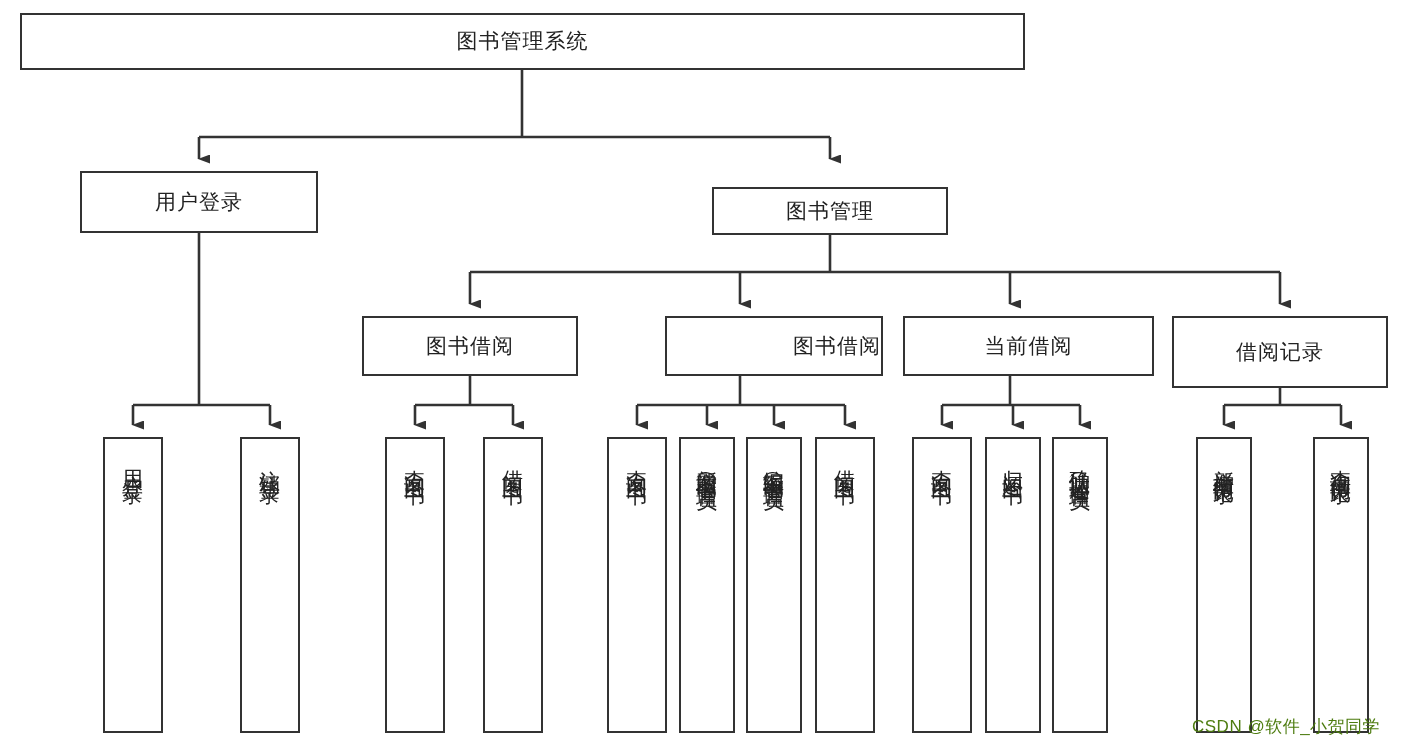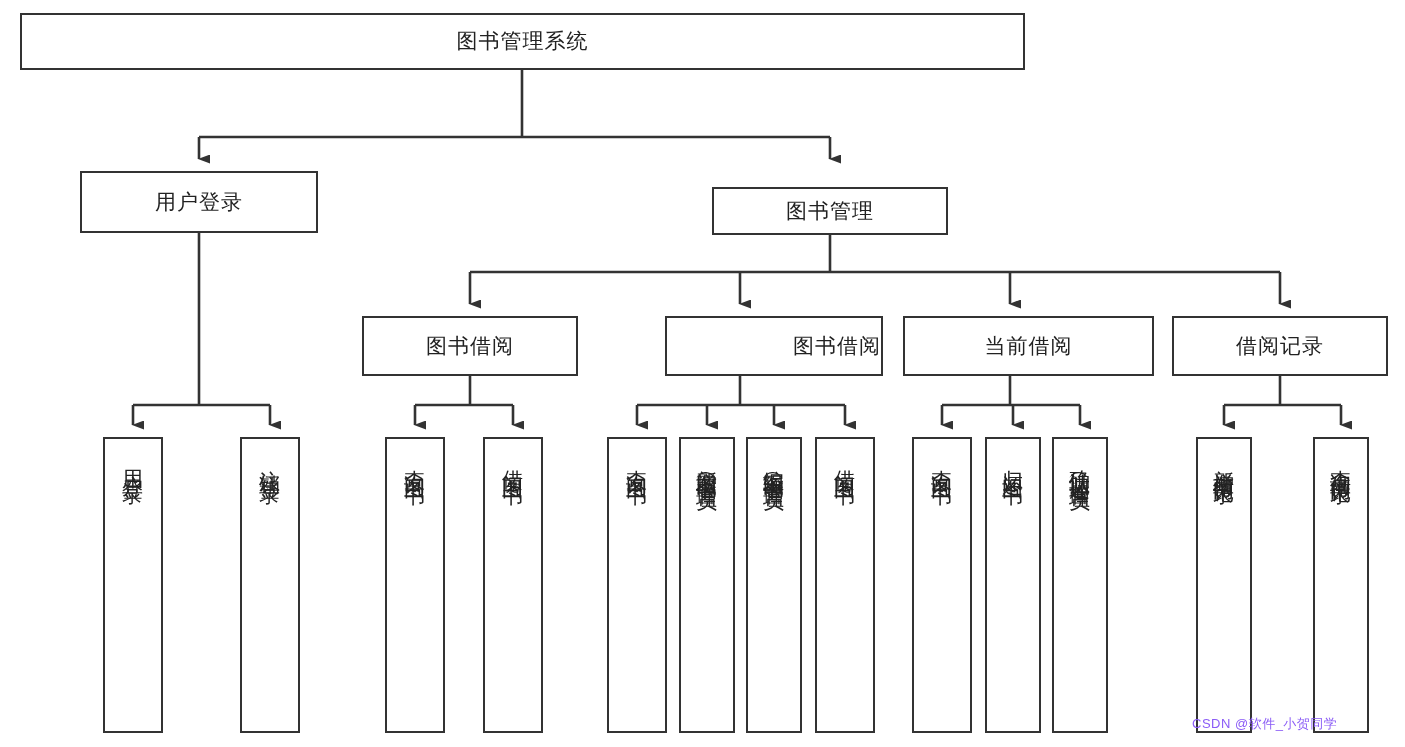--- a/index.html
+++ b/index.html
@@ -58,22 +58,22 @@
     font-size: 21px;
     letter-spacing: 5px;
     line-height: 1;
     white-space: nowrap;
   }
   .node-vertical.tall .node-label {
     letter-spacing: 3px;
   }
   .watermark {
     position: absolute;
-    color: #8b5cf6;
-    font-size: 13px;
+    color: #4d7c0f;
+    font-size: 17px;
     letter-spacing: 0.5px;
     white-space: nowrap;
     z-index: 5;
   }
 </style>
 </head>
 <body>
 
 <div id="canvas">
 
@@ -126,21 +126,21 @@
 
   <div class="node" style="left: 362px; top: 316px; width: 216px; height: 60px;">
     <span class="node-label">图书借阅</span>
   </div>
   <div class="node" style="left: 665px; top: 316px; width: 218px; height: 60px; justify-content: flex-end;">
     <span class="node-label">图书借阅</span>
   </div>
   <div class="node" style="left: 903px; top: 316px; width: 251px; height: 60px;">
     <span class="node-label">当前借阅</span>
   </div>
-  <div class="node" style="left: 1172px; top: 316px; width: 216px; height: 60px;">
+  <div class="node" style="left: 1172px; top: 316px; width: 216px; height: 72px;">
     <span class="node-label">借阅记录</span>
   </div>
 
   <div class="node node-vertical" style="left: 103px; top: 437px; width: 60px; height: 296px;">
     <span class="node-label">用户登录</span>
   </div>
   <div class="node node-vertical" style="left: 240px; top: 437px; width: 60px; height: 296px;">
     <span class="node-label">注销登录</span>
   </div>
   <div class="node node-vertical" style="left: 385px; top: 437px; width: 60px; height: 296px;">

